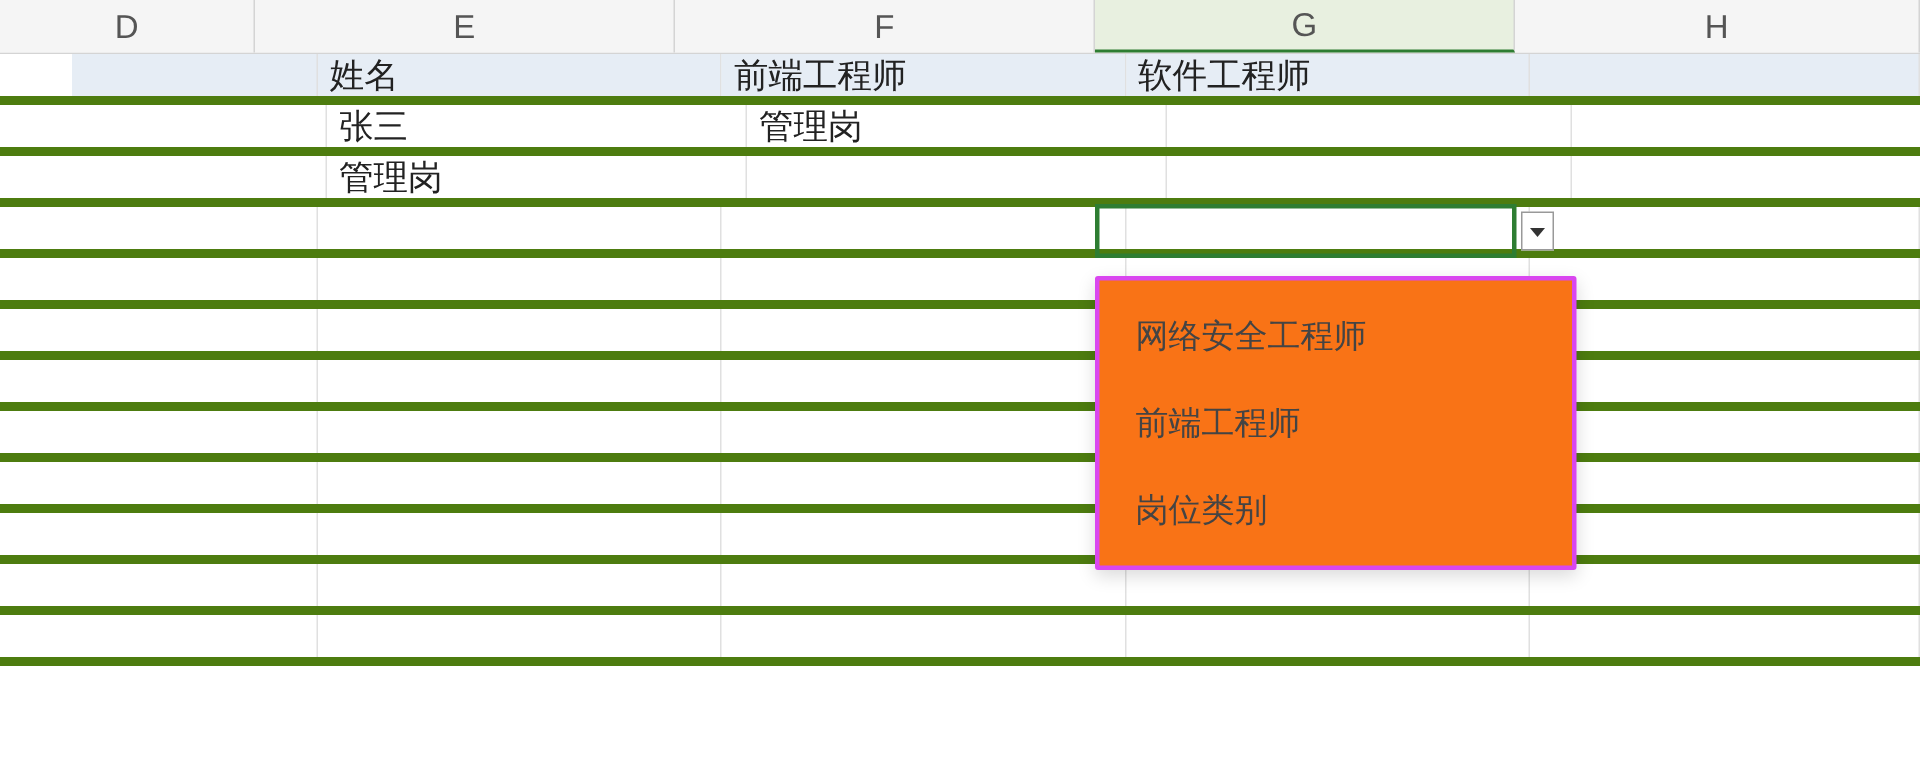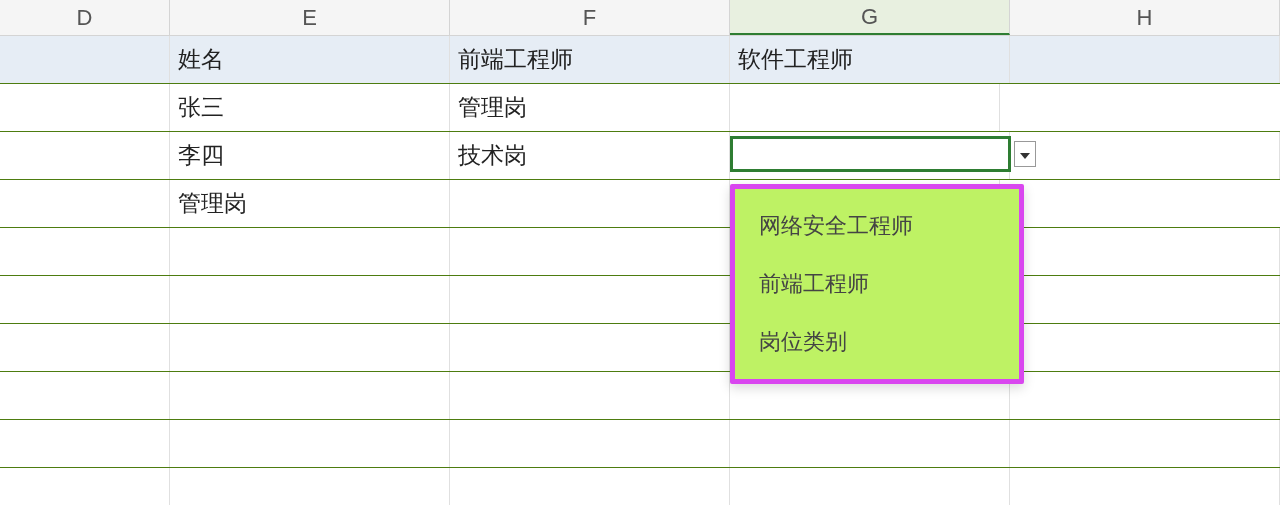--- a/index.html
+++ b/index.html
@@ -36,22 +36,23 @@
       border-bottom: 2px solid #2e7d32;
     }
     .col-D { width: 170px; }
     .col-E { width: 280px; }
     .col-F { width: 280px; }
     .col-G { width: 280px; }
     .col-H { width: 270px; }
     .rows { position: relative; }
     .row {
       display: flex;
-      height: 48px;
-      border-bottom: 1px solid #4d7c0f;
+      height: 34px;
+      border-bottom: 6px solid #4d7c0f;
+      padding-left: 48px;
     }
     .cell {
       border-right: 1px solid #e0e0e0;
       padding: 2px 8px;
       font-size: 23px;
       display: flex;
       align-items: center;
       color: #222;
     }
     .header-row .cell {
@@ -71,26 +72,26 @@
       background: #fff;
       display: flex;
       align-items: center;
       justify-content: center;
       z-index: 6;
       cursor: pointer;
     }
     .dropdown-trigger svg { width: 10px; height: 6px; }
     .dropdown-panel {
       position: absolute;
-      background: #bef264;
-      border: 5px solid #d946ef;
+      background: #f97316;
+      border: 3px solid #d946ef;
       box-shadow: 0 4px 12px rgba(0,0,0,0.15);
       z-index: 10;
       padding: 8px 0;
-      width: 294px;
+      width: 321px;
       border-radius: 2px;
     }
     .dropdown-item {
       padding: 14px 24px;
       font-size: 22px;
       color: #444;
       cursor: pointer;
     }
   </style>
 </head>
@@ -116,27 +117,20 @@
       <div class="cell col-H"></div>
     </div>
 
     <div class="row">
       <div class="cell col-D"></div>
       <div class="cell col-E">张三</div>
       <div class="cell col-F">管理岗</div>
       <div class="cell col-H"></div>
     </div>
 
-    <div class="row">
-      <div class="cell col-D"></div>
-      <div class="cell col-E">李四</div>
-      <div class="cell col-F">技术岗</div>
-      <div class="cell col-G"></div>
-      <div class="cell col-H"></div>
-    </div>
 
     <div class="row">
       <div class="cell col-D"></div>
       <div class="cell col-F">管理岗</div>
       <div class="cell col-G"></div>
       <div class="cell col-H"></div>
     </div>
 
     <div class="row">
       <div class="cell col-D"></div>

